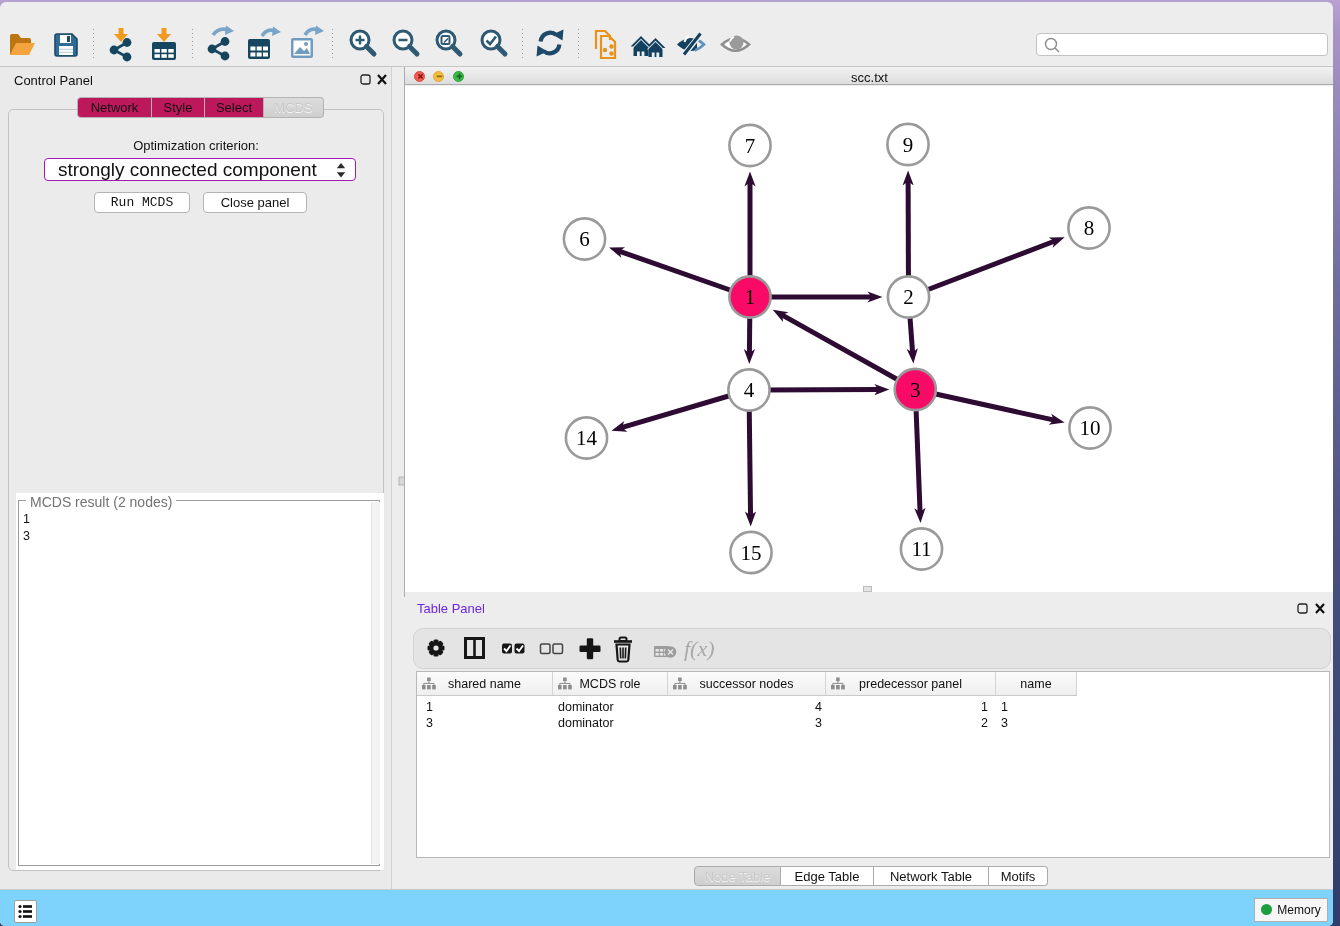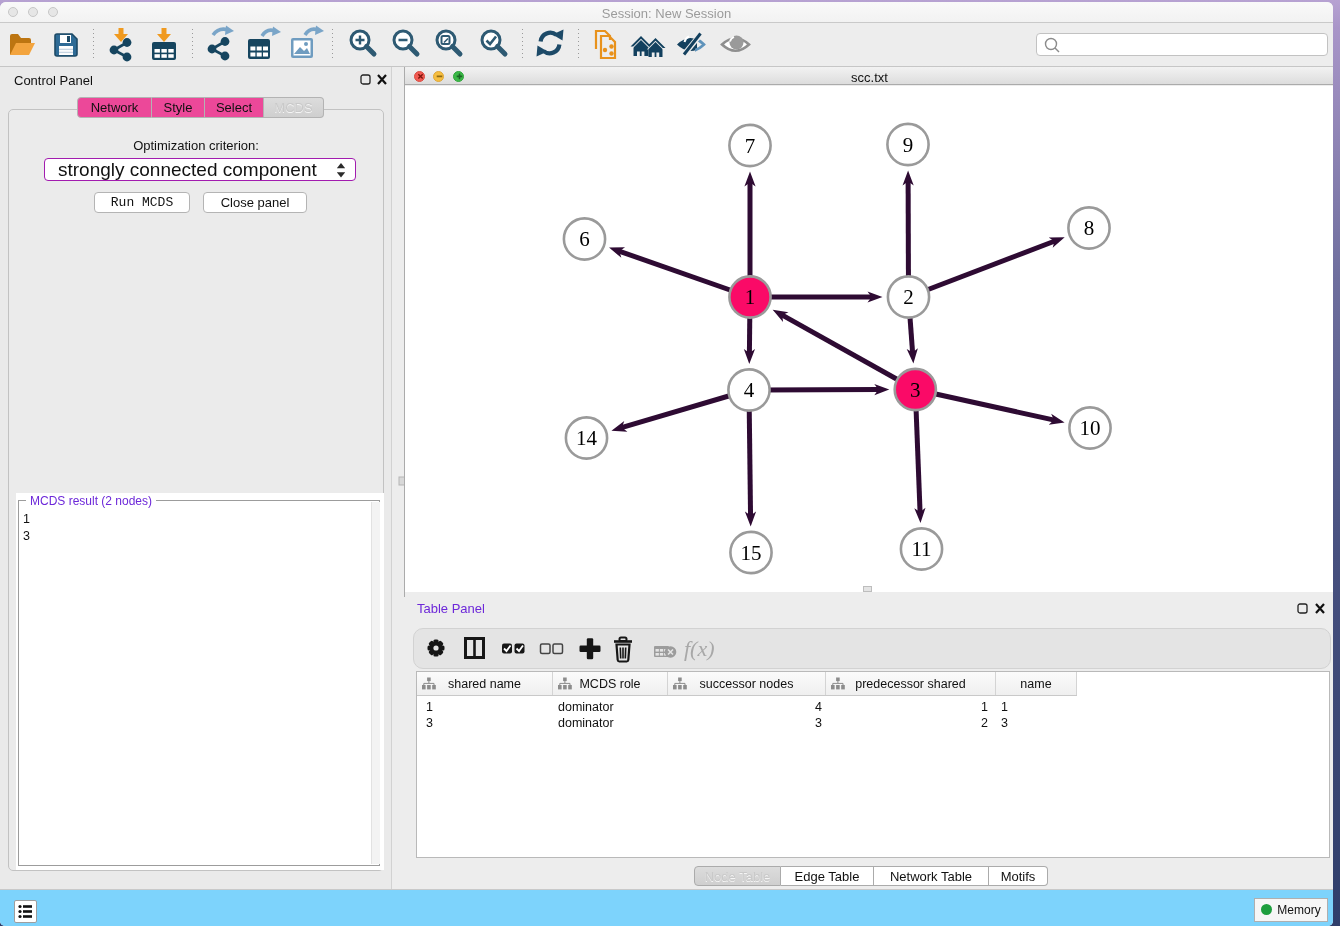--- a/index.html
+++ b/index.html
@@ -26,42 +26,42 @@
     background:#ededed; border-bottom:1px solid #c6c6c6; }
   .sep { position:absolute; top:6px; height:30px; width:1px;
     background-image:repeating-linear-gradient(#9a9a9a 0 1px, transparent 1px 4px); }
   #searchbox { position:absolute; left:1036px; top:10px; width:292px; height:23px;
     background:#fff; border:1px solid #c2c2c2; border-radius:4px; }
   
   #leftpanel { position:absolute; left:0; top:65px; width:392px; height:822px;
     background:#eaeaea; border-right:1px solid #d2d2d2; }
   .cp-title { position:absolute; left:14px; top:6px; font-size:13px; color:#111; }
   .tabbar { position:absolute; display:flex; height:21px; z-index:3; }
-  .tabseg { height:21px; background:#ec4899; border:1px solid #b3b3b3; border-left:none;
+  .tabseg { height:21px; background:#be185d; border:1px solid #b3b3b3; border-left:none;
     font-size:13px; color:#111; text-align:center; line-height:20px; }
   .tabseg.first { border-left:1px solid #b3b3b3; border-radius:4px 0 0 4px; }
   .tabseg.last { border-radius:0 4px 4px 0; }
   .tabseg.sel { background:linear-gradient(#dcdcdc,#cfcfcf); color:#c9c9c9;
     text-shadow:0 1px 0 #f5f5f5; }
   #cp-content { position:absolute; left:8px; top:42px; width:376px; height:762px;
     background:#ebebeb; border:1px solid #c2c2c2; border-radius:5px; z-index:1; }
   #optlabel,#dropdown,.btn,#mcdsbox,#mcdslegend { z-index:2; }
   #optlabel { position:absolute; left:0; top:71px; width:392px; text-align:center;
     font-size:13px; color:#111; }
   #dropdown { position:absolute; left:44px; top:91px; width:312px; height:23px;
     background:#fff; border:1px solid #a21caf; border-radius:4px;
     font-size:19px; color:#111; line-height:21px; padding-left:13px; }
   .btn { position:absolute; height:21px; background:#fff; border:1px solid #b4b4b4;
     border-radius:4px; font-size:13px; color:#111; text-align:center; line-height:19px; }
   #mcdsbox { position:absolute; left:16px; top:426px; width:368px; height:377px;
     background:#fff; }
   #mcdsinner { position:absolute; left:2px; top:7px; width:362px; height:366px;
     border:1px solid #9c9c9c; }
   #mcdslegend { position:absolute; left:26px; top:427px; background:#fff;
-    font-size:12px; color:#6d28d9; padding:0 4px; z-index:3; }
+    font-size:14px; color:#737373; padding:0 4px; z-index:3; }
   
   #divider { position:absolute; left:392px; top:65px; width:12px; height:822px; background:#ededed; }
   
   #netframe { position:absolute; left:404px; top:65px; width:929px; height:532px;
     background:#ededed; border-left:1px solid #ababab; }
   #nettitle { position:absolute; left:0; top:0; width:929px; height:18px;
     background:linear-gradient(#f2f2f2,#dddddd); border-bottom:1px solid #ababab;
     border-radius:3px 3px 0 0; }
   .tlc { position:absolute; top:4px; width:11px; height:11px; border-radius:50%; }
   #netcanvas { position:absolute; left:0px; top:19px; width:928px; height:506px; background:#fff; }
@@ -98,26 +98,20 @@
       <line x1="1.8" y1="6.4" x2="12" y2="6.4" stroke="#8c8c8c" stroke-width="1"></line>
       <line x1="1.8" y1="6.4" x2="1.8" y2="8" stroke="#8c8c8c" stroke-width="1"></line>
       <line x1="12" y1="6.4" x2="12" y2="8" stroke="#8c8c8c" stroke-width="1"></line>
       <rect x="0" y="8" width="3.6" height="4.4"></rect>
       <rect x="5.1" y="8" width="3.6" height="4.4"></rect>
       <rect x="10.2" y="8" width="3.6" height="4.4"></rect>
     </g>
   </defs>
 </svg>
 <div id="window">
-  <div id="titlebar">
-    <div class="tl" style="left:8px;"></div>
-    <div class="tl" style="left:28px;"></div>
-    <div class="tl" style="left:48px;"></div>
-    <div id="titletext">Session: New Session</div>
-  </div>
   <div id="toolbar">
     <svg id="tbicons" width="790" height="43" style="position:absolute;left:0;top:0;">
 
       <path d="M10 32 V13 q0-2 2-2 h6 l3 4 h8 q2 0 2 2 v4" fill="#bd7511"></path>
       <path d="M10 32 L16 20 h19 L29 32 Z" fill="#f3a43e"></path>
 
       <path d="M55 13 q0-2 2-2 h15 l5 5 v15 q0 2-2 2 h-18 q-2 0-2-2 Z" fill="#2e6b96" stroke="#1d4a66" stroke-width="1.6"></path>
       <rect x="60" y="12" width="11" height="8" fill="#fff"></rect>
       <rect x="67" y="13" width="3" height="6" fill="#1d4a66"></rect>
       <rect x="59" y="23" width="14" height="9" fill="#fff"></rect>
@@ -429,21 +423,21 @@
         <div class="hcol" style="left:0; width:136px;">
             <div class="hlab">shared name</div>
           </div>
         <div class="hcol" style="left:136px; width:115px;">
             <div class="hlab">MCDS role</div>
           </div>
         <div class="hcol" style="left:251px; width:158px;">
             <div class="hlab">successor nodes</div>
           </div>
         <div class="hcol" style="left:409px; width:170px;">
-            <div class="hlab">predecessor shared</div>
+            <div class="hlab">predecessor panel</div>
           </div>
         <div class="hcol" style="left:579px; width:81px;">
             <div class="hlab">name</div>
           </div>
         <svg class="orgicon" style="left:5px;" width="14" height="13">
             <use href="#orgchart"></use>
           </svg>
         <svg class="orgicon" style="left:141px;" width="14" height="13">
             <use href="#orgchart"></use>
           </svg>

